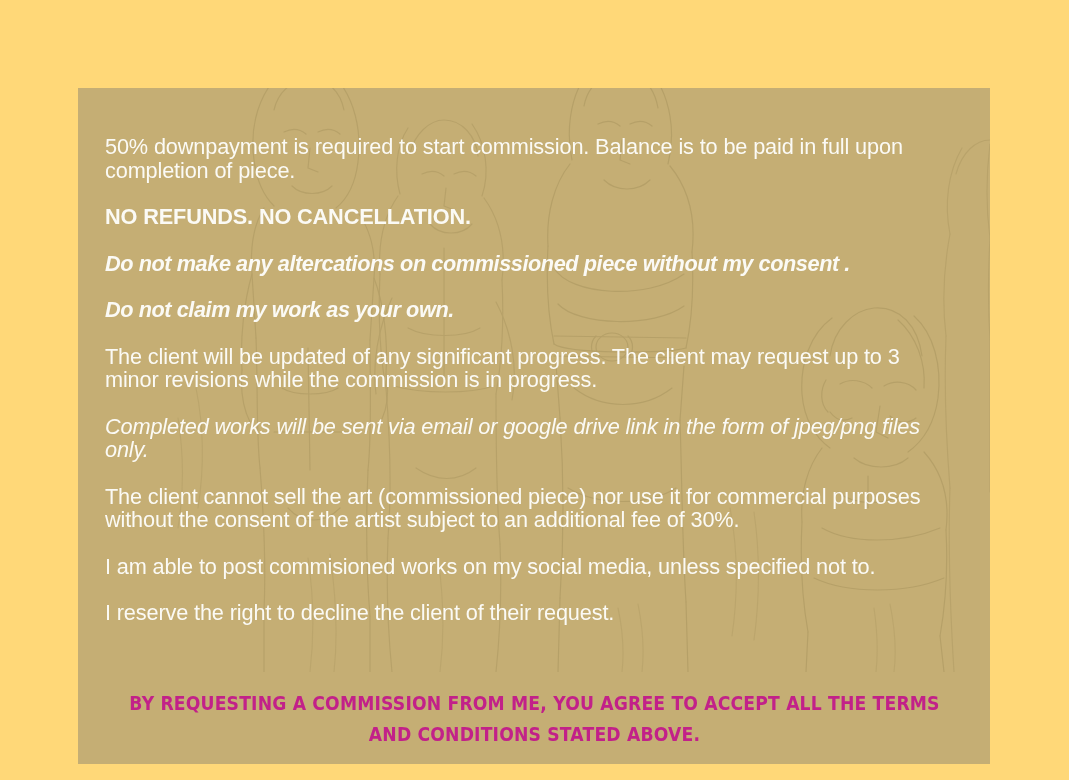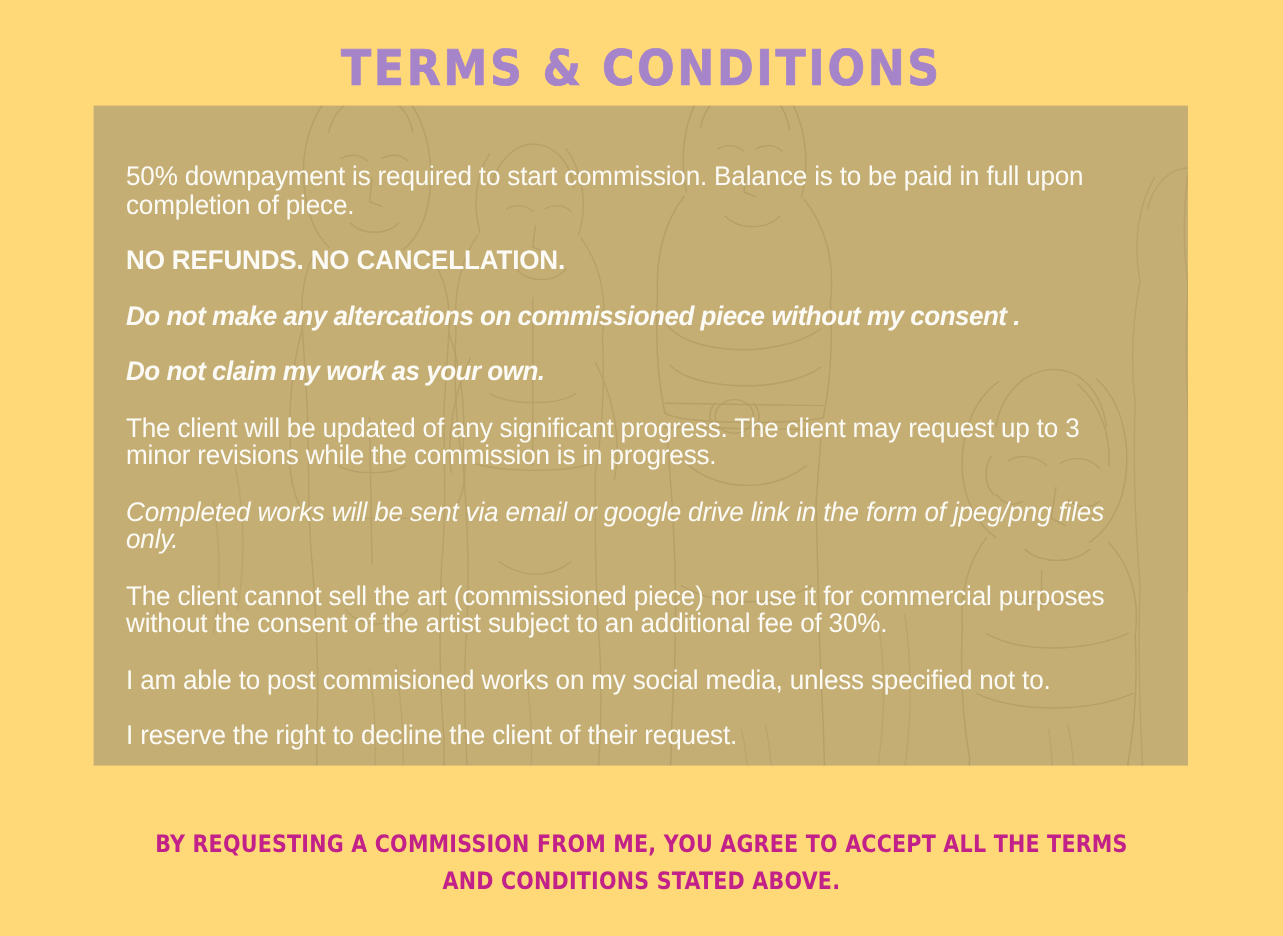--- a/index.html
+++ b/index.html
@@ -38,21 +38,21 @@
     font-stretch: condensed;
     -webkit-text-stroke: 0.6px #a584ca;
   }
 
   
   #panel {
     position: absolute;
     left: 78px;
     top: 88px;
     width: 912px;
-    height: 550px;
+    height: 676px;
     background: #c5ae74;
     overflow: hidden;
   }
 
   #sketch-layer {
     position: absolute;
     left: 0;
     top: 0;
     width: 912px;
     height: 584px;
@@ -108,21 +108,20 @@
     text-transform: uppercase;
     transform: scaleX(0.86);
   }
   #footer .fline { display: block; white-space: nowrap; }
 </style>
 </head>
 <body>
 
 <div id="poster">
 
-  <div id="title">Terms &amp; Conditions</div>
 
   <div id="panel">
 
     <svg id="sketch-layer" viewBox="0 0 912 584" preserveAspectRatio="none" fill="none" stroke="#9d8a55" stroke-width="1.2" stroke-linecap="round" stroke-linejoin="round">
 
       <g opacity="0.85">
         <path d="M196 -8 C178 14 172 44 176 72 C179 96 188 110 196 118"></path>
         <path d="M258 -10 C276 10 284 42 280 74 C277 98 268 112 258 120"></path>
         <path d="M196 22 C200 4 214 -8 230 -9 C248 -10 262 2 266 22"></path>
         <path d="M206 44 C214 40 222 41 228 46"></path>

